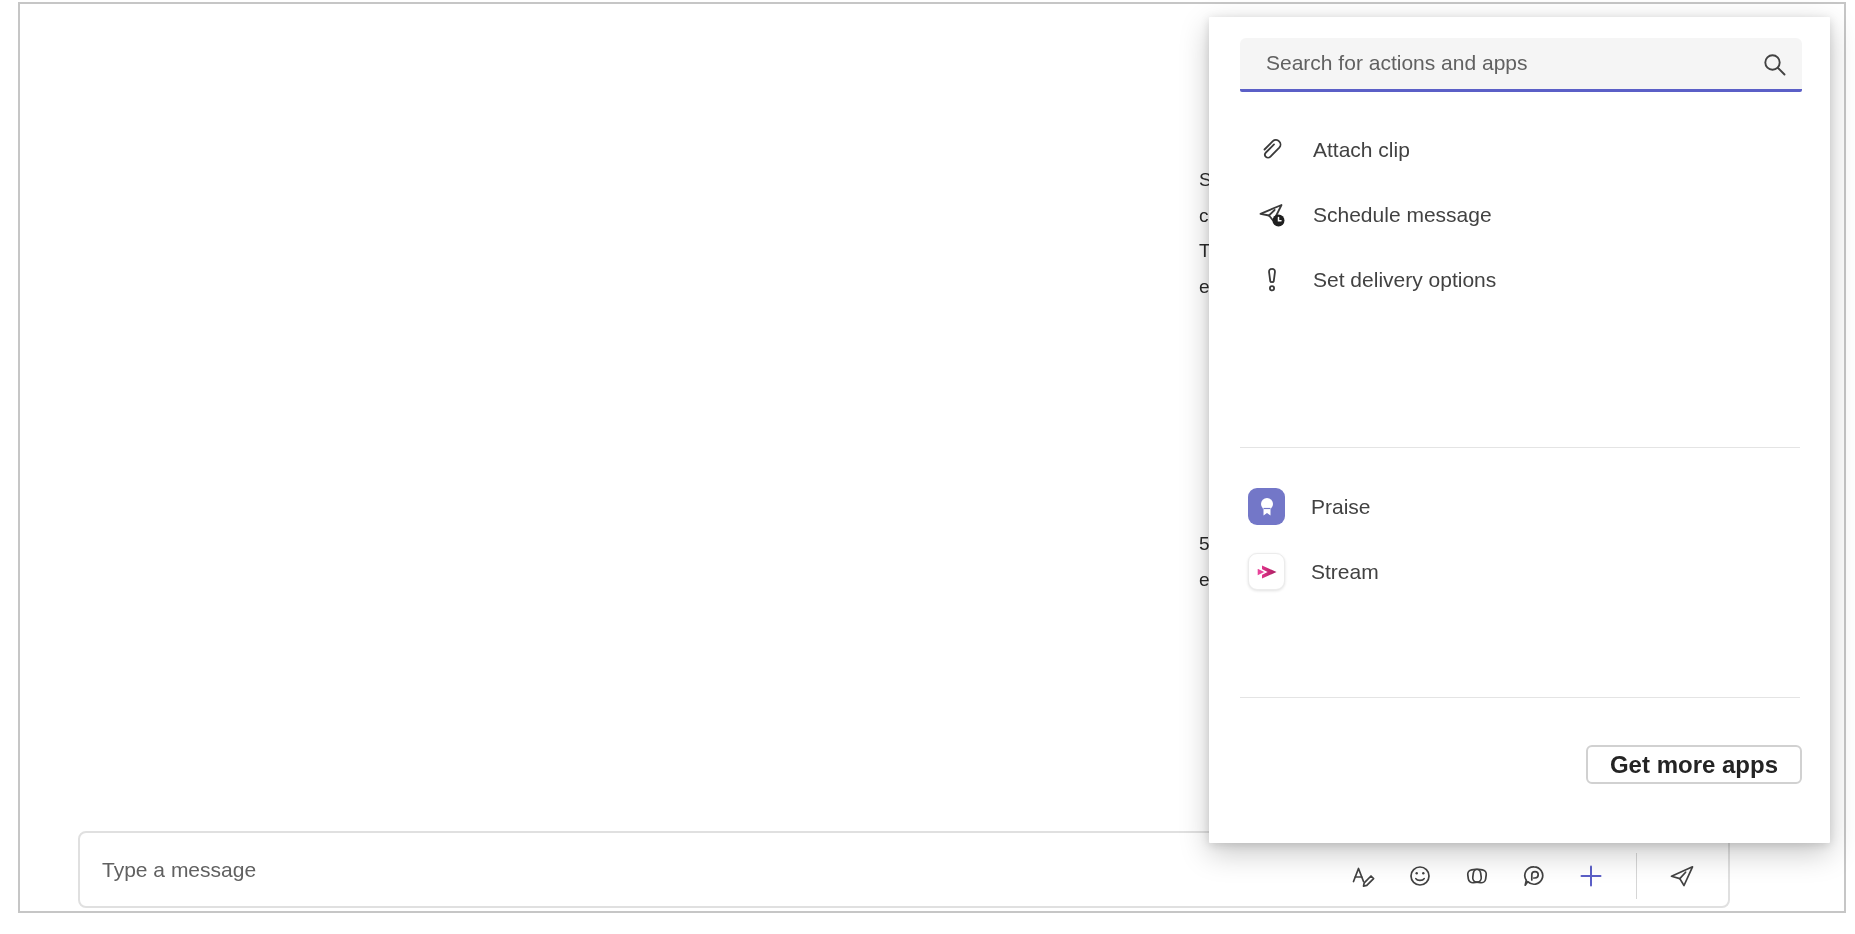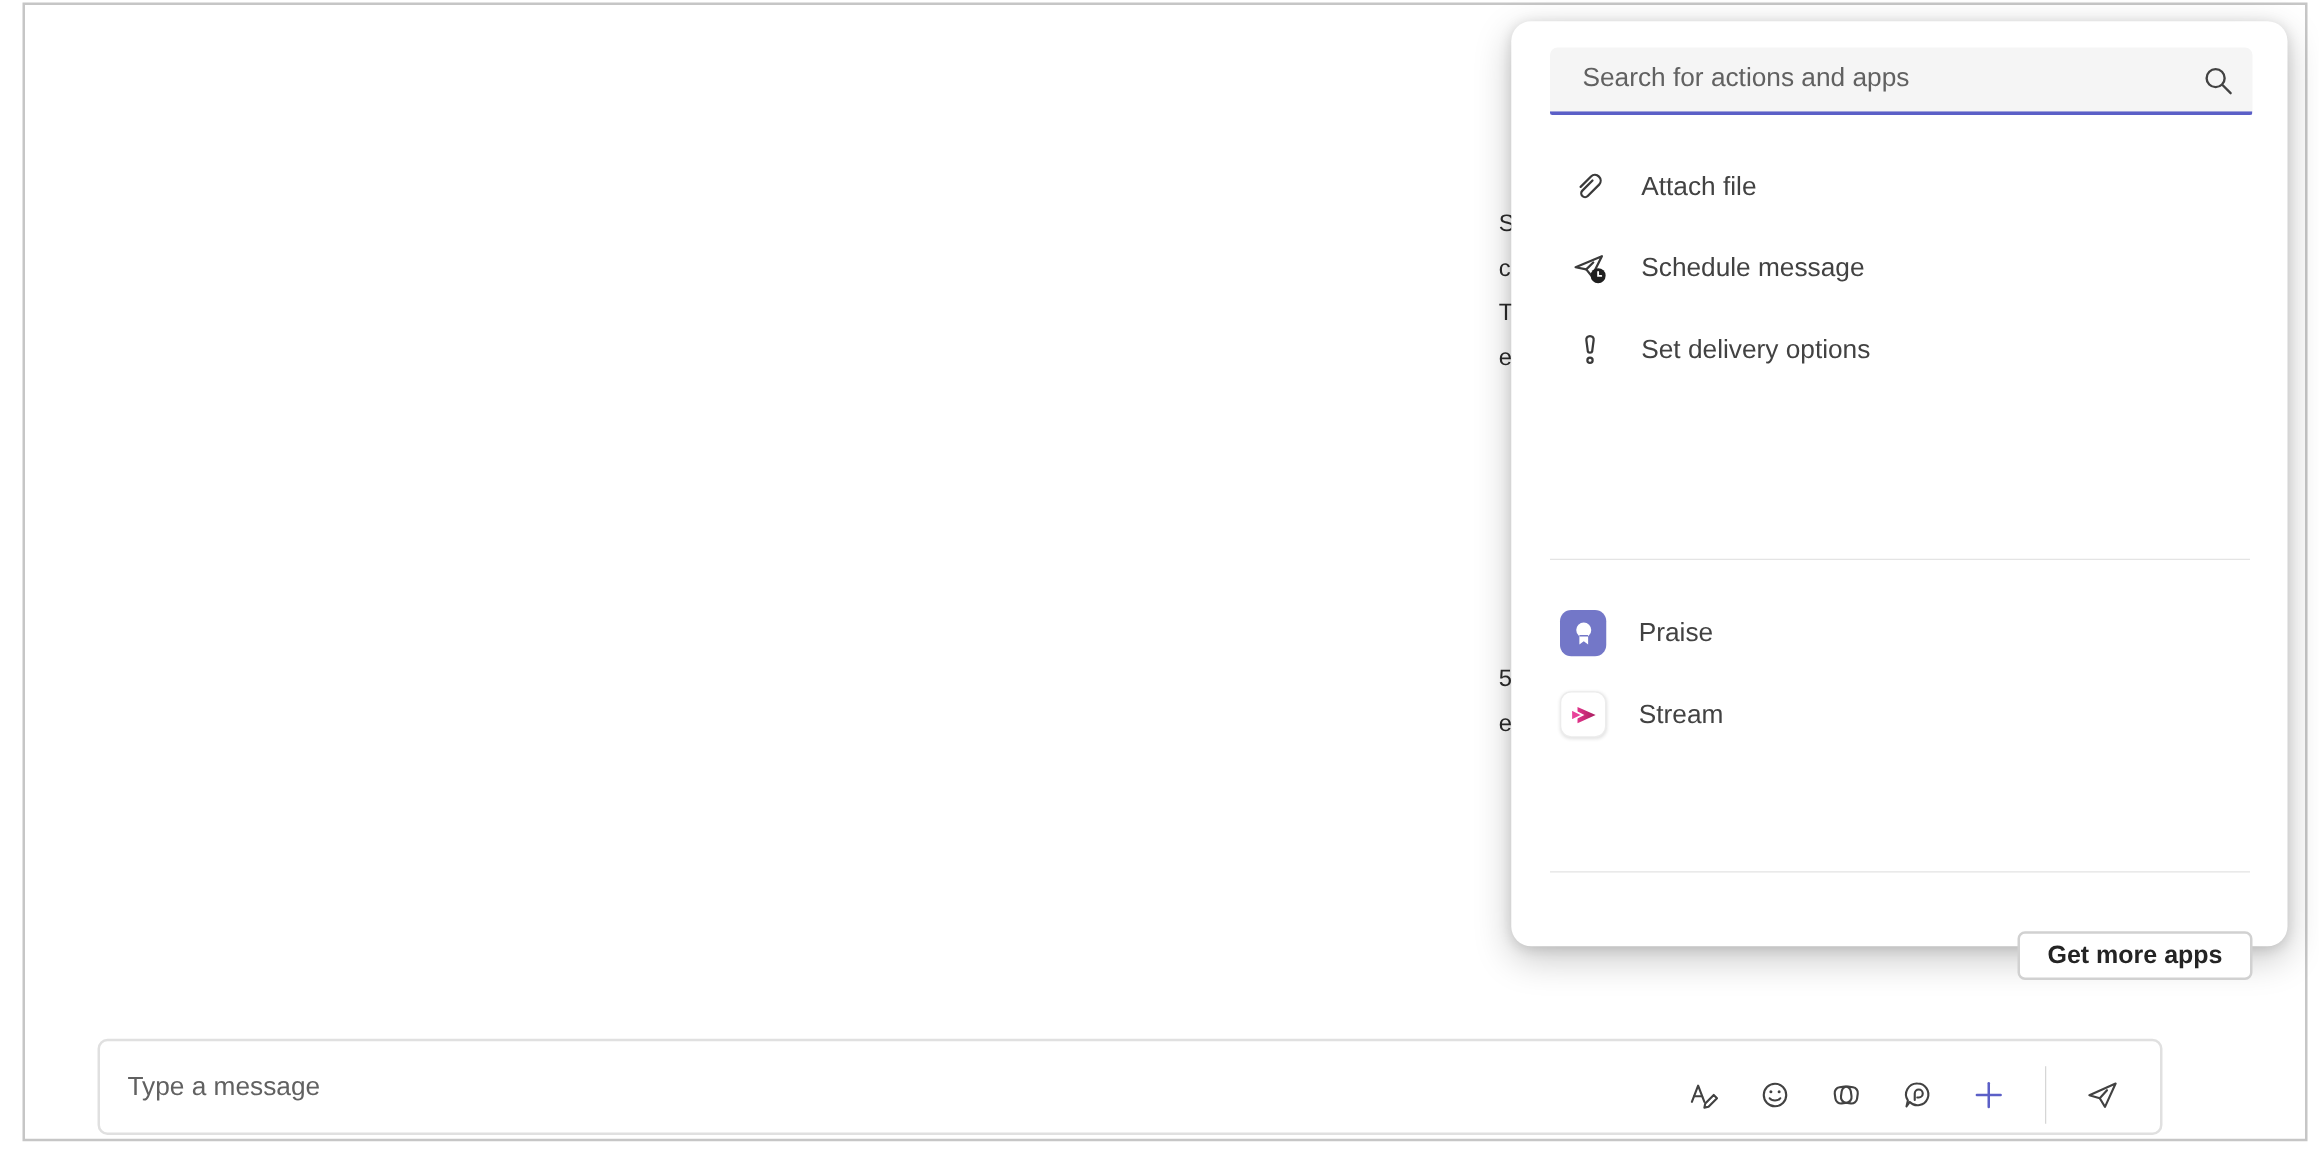--- a/index.html
+++ b/index.html
@@ -22,22 +22,22 @@
                    border:none; outline:none; background:transparent; font-size:21px;
                    font-family:"Liberation Sans", sans-serif; color:#333; }
   .compose-input::placeholder { color:#616161; opacity:1; }
   .compose-toolbar { position:absolute; right:31px; top:0; height:73px;
                      display:flex; align-items:center; gap:27px; padding-top:12px; }
   .tbtn { width:30px; height:30px; display:flex; align-items:center; justify-content:center;
           cursor:pointer; background:none; border:none; }
   .tb-divider { width:1px; height:46px; background:#d6d6d6; margin:0 3px; }
 
   
-  .popup { position:absolute; left:1209px; top:17px; width:621px; height:740px;
-           background:#ffffff; border-radius:16px;
+  .popup { position:absolute; left:1209px; top:17px; width:621px; height:826px;
+           background:#ffffff; border-radius:1px;
            box-shadow:0 10px 30px rgba(0,0,0,.22), 0 2px 10px rgba(0,0,0,.13); }
   .searchbox { position:absolute; left:31px; top:21px; width:562px; height:54px;
                background:#f5f5f5; border-radius:6px 6px 2px 2px;
                border-bottom:3px solid #5b5fc7; }
   .search-input { position:absolute; left:26px; top:0; width:460px; height:50px;
                   border:none; outline:none; background:transparent; font-size:21px;
                   font-family:"Liberation Sans", sans-serif; color:#424242; }
   .search-input::placeholder { color:#616161; opacity:1; }
   .search-glyph { position:absolute; right:14px; top:13px; }
 
@@ -54,21 +54,21 @@
   .app-item { height:65px; display:flex; align-items:center; padding-left:39px; cursor:pointer; }
   .app-tile { width:37px; height:37px; flex:0 0 37px; border-radius:9px;
               display:flex; align-items:center; justify-content:center; }
   .tile-stream { background:#ffffff; border:1px solid #ececec;
                  box-shadow:0 1px 3px rgba(0,0,0,.12); }
   .tile-purple { background:#7377c8; }
   .app-label { margin-left:26px; font-size:21px; color:#424242; }
 
   .get-more { position:absolute; right:28px; top:728px; height:39px; padding:0 22px;
               background:#fff; border:2px solid #d1d1d1; border-radius:6px;
-              font-size:20px; font-weight:bold; color:#242424; cursor:pointer;
+              font-size:24px; font-weight:bold; color:#242424; cursor:pointer;
               font-family:"Liberation Sans", sans-serif; }
 </style>
 </head>
 <body>
 
 <div class="stage">
 
   <div class="frame"></div>
 
   <div class="fragment" style="left:1199px; top:170px;">S</div>
@@ -149,21 +149,21 @@
     </div>
 
     <div class="menu">
 
       <div class="menu-item">
         <span class="mi-icon">
           <svg width="30" height="30" viewBox="0 0 30 30">
             <path d="M7.5 14.5 L15.8 6.2 a4.6 4.6 0 0 1 6.5 6.5 L13.2 21.8 a3 3 0 0 1 -4.3 -4.3 L17 9.4" fill="none" stroke="#3a3a3a" stroke-width="1.8" stroke-linecap="round" stroke-linejoin="round"></path>
           </svg>
         </span>
-        <span class="mi-label">Attach file</span>
+        <span class="mi-label">Attach clip</span>
       </div>
 
       <div class="menu-item">
         <span class="mi-icon">
           <svg width="32" height="32" viewBox="0 0 32 32">
             <g fill="none" stroke="#3a3a3a" stroke-width="1.8" stroke-linejoin="round" stroke-linecap="round">
               <path d="M4.5 14.8 L25.5 6 L17.5 22 L13 16.5 Z"></path>
               <path d="M13 16.5 L18.6 11"></path>
             </g>
             <circle cx="22.5" cy="21.5" r="6" fill="#1f1f1f"></circle>

